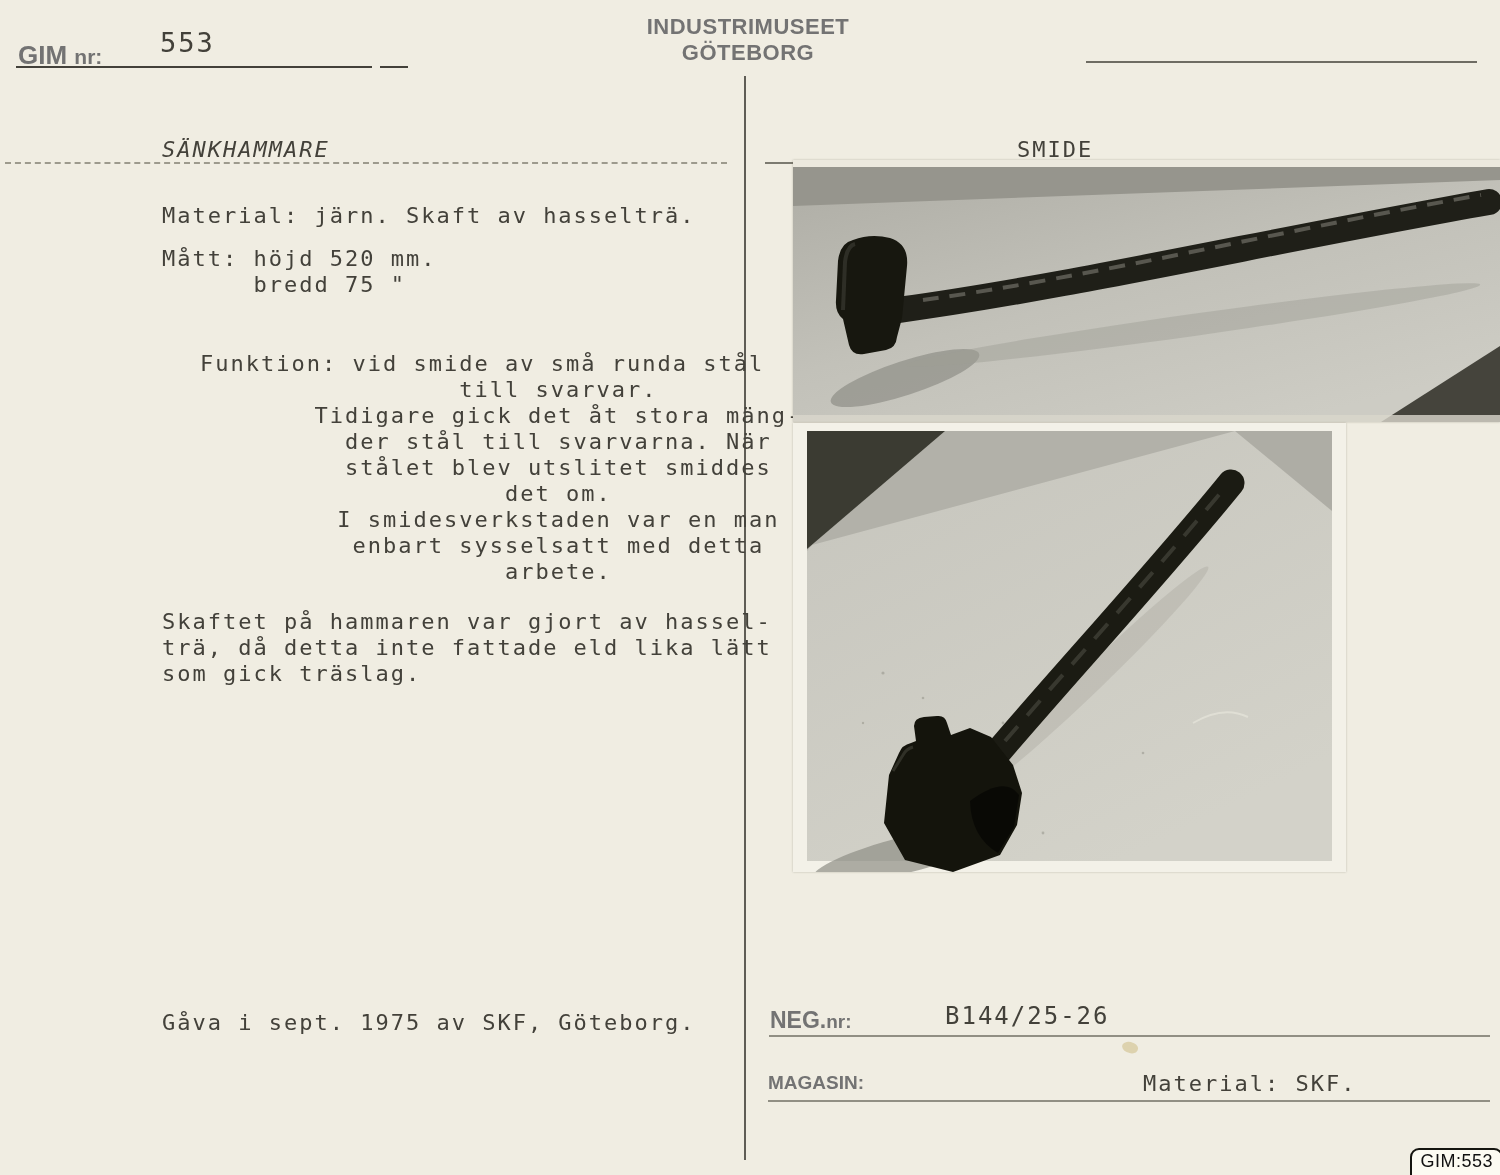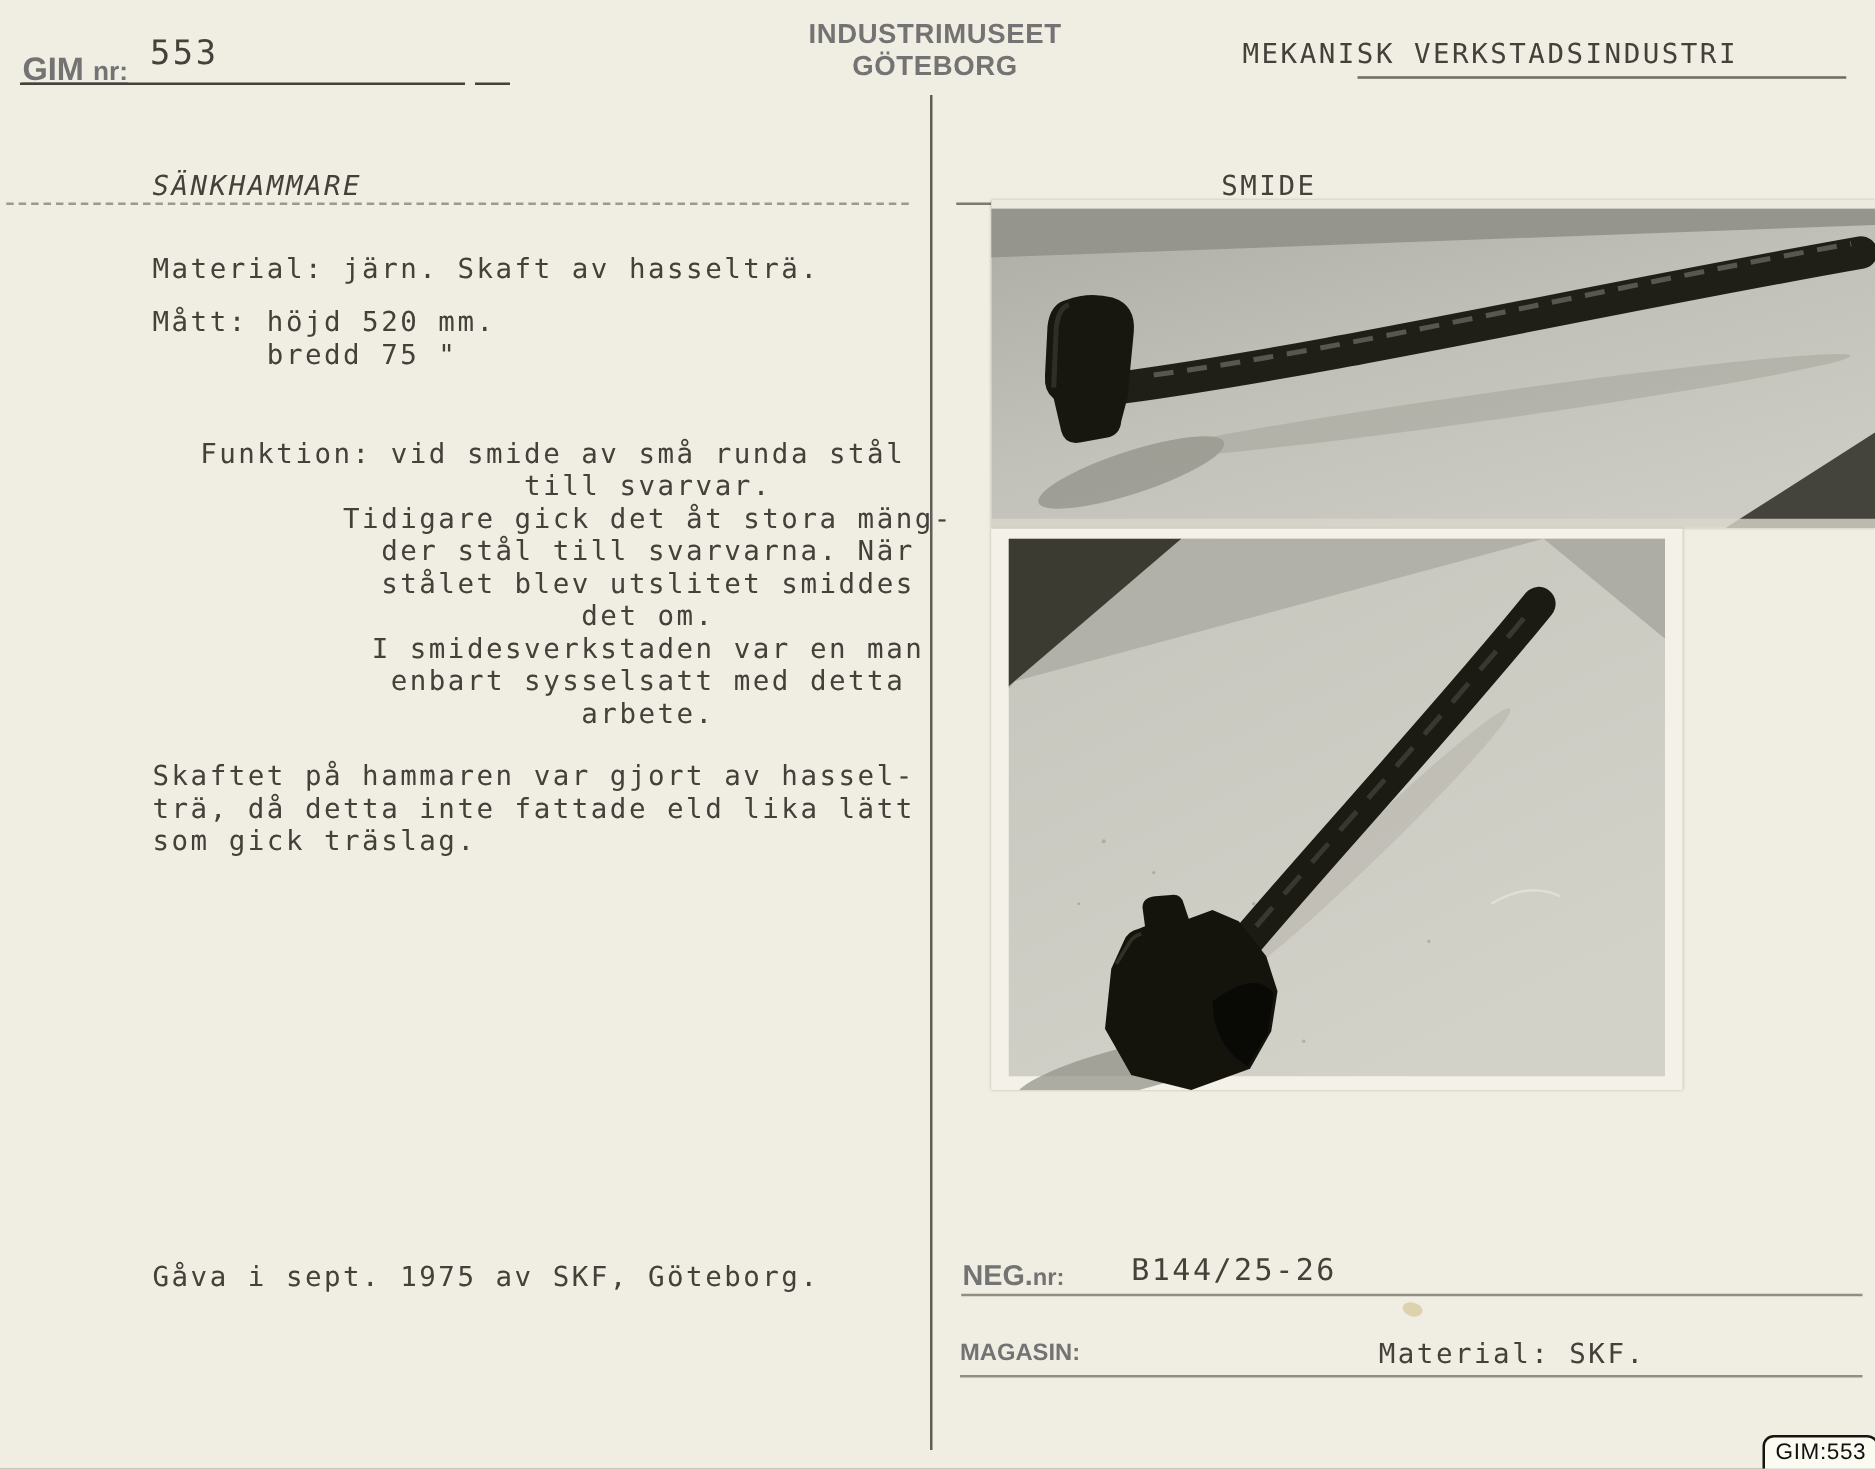--- a/index.html
+++ b/index.html
@@ -10,20 +10,21 @@
     overflow:hidden;
     font-family:"DejaVu Sans Mono", monospace;
   }
   
   .type{
     position:absolute;
     font-family:"DejaVu Sans Mono", monospace;
     font-size:22px;line-height:26px;letter-spacing:2px;
     color:#43413a;
     white-space:pre;
+    margin-left:40px;
   }
   
   .lbl{
     position:absolute;
     font-family:"Liberation Sans", sans-serif;
     font-weight:bold;color:#737373;
     white-space:nowrap;
   }
   .rule{position:absolute;height:0;border-top:2px solid #6e6c63;}
   .rule-thin{position:absolute;height:0;border-top:2px solid #918f84;}
@@ -56,21 +57,20 @@
   </div>
   <div class="type" style="left:120px;top:30px;font-size:27px;">553</div>
   <div class="rule" style="left:16px;top:66px;width:356px;border-color:#43413a;"></div>
   <div class="rule" style="left:380px;top:66px;width:28px;border-color:#43413a;"></div>
 
   <div class="lbl" style="left:613px;top:14px;width:270px;text-align:center;font-size:22px;line-height:26px;letter-spacing:.5px;">
     <div>INDUSTRIMUSEET</div>
     <div>GÖTEBORG</div>
   </div>
 
-  <div class="type" style="left:994px;top:31px;">MEKANISK VERKSTADSINDUSTRI</div>
   <div class="rule" style="left:1086px;top:61px;width:391px;"></div>
 
   <div class="divider" style="left:744px;top:76px;height:1084px;"></div>
 
   <div class="type" style="left:122px;top:137px;font-style:italic;">SÄNKHAMMARE</div>
   <div class="rule-dashed" style="left:5px;top:162px;width:722px;"></div>
 
   <div class="type" style="left:977px;top:137px;">SMIDE</div>
   <div class="rule-thin" style="left:765px;top:162px;width:711px;border-top-width:2px;border-color:#7c7a70;"></div>
 

